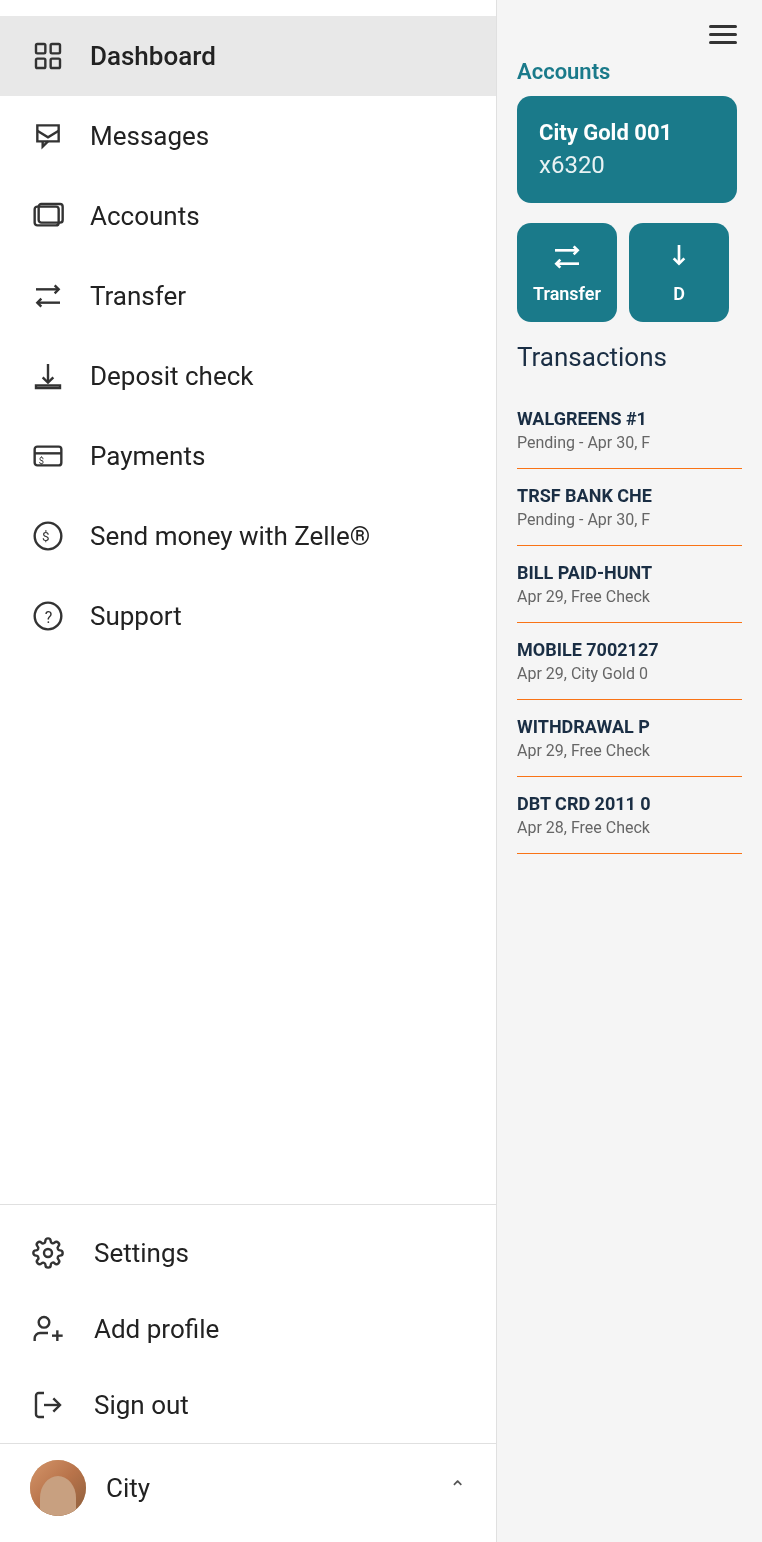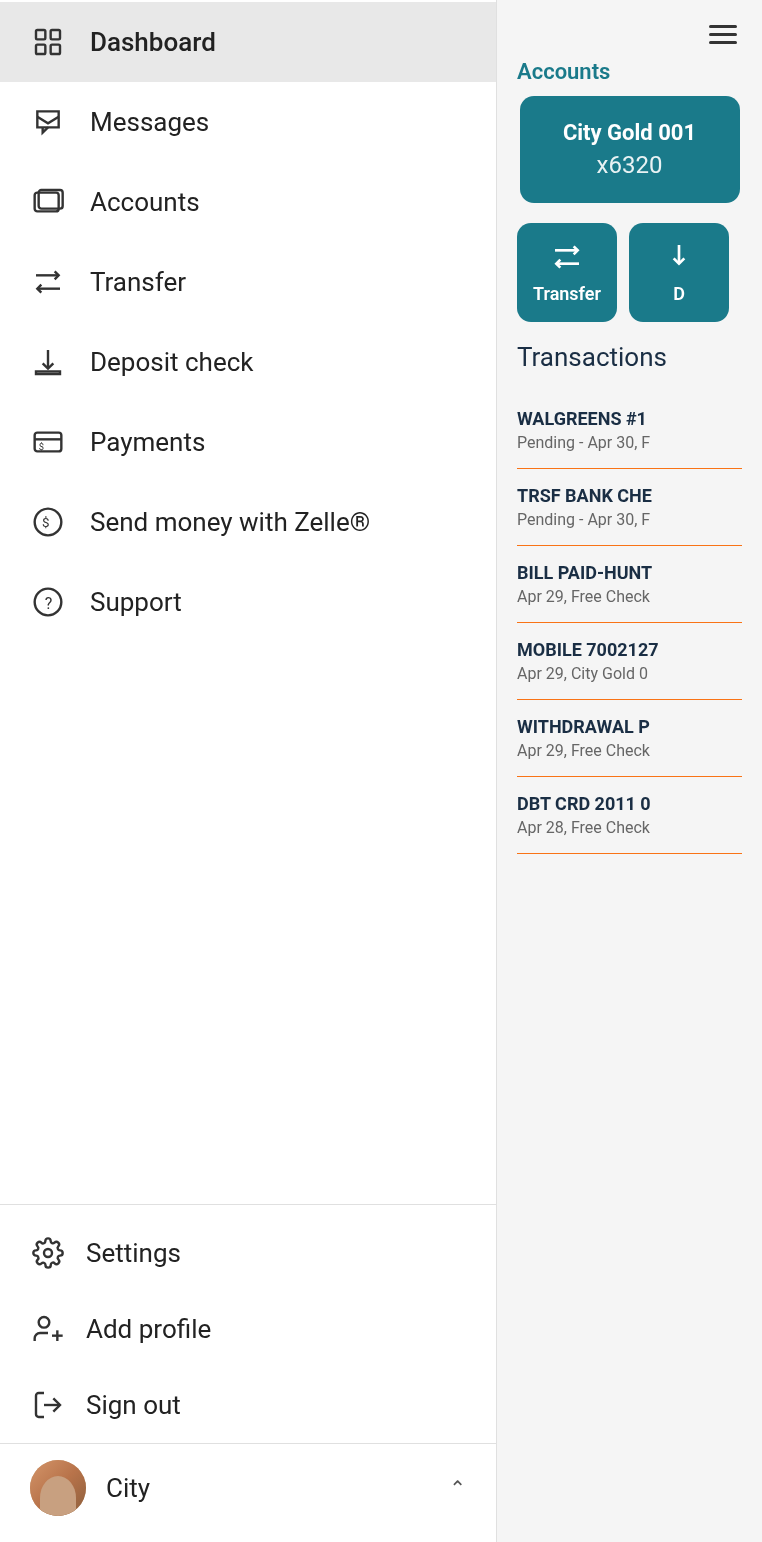--- a/index.html
+++ b/index.html
@@ -31,21 +31,21 @@
       border-bottom: none;
     }
 
     .logo-svg {
       width: 200px;
       height: 80px;
     }
 
     .sidebar-nav {
       flex: 1;
-      padding-top: 2px;
+      padding-top: 16px;
     }
 
     .nav-item {
       display: flex;
       align-items: center;
       padding: 22px 30px;
       cursor: pointer;
       gap: 24px;
       font-size: 26px;
       color: #222;
@@ -77,21 +77,21 @@
     .sidebar-bottom {
       border-top: 1px solid #e0e0e0;
       padding: 10px 0;
     }
 
     .bottom-item {
       display: flex;
       align-items: center;
       padding: 20px 30px;
       cursor: pointer;
-      gap: 20px;
+      gap: 28px;
       font-size: 26px;
       color: #222;
     }
 
     .bottom-icon {
       width: 36px;
       height: 36px;
       display: flex;
       align-items: center;
       justify-content: center;
@@ -198,21 +198,20 @@
     .section-label {
       padding: 0 20px 12px;
       font-size: 22px;
       font-weight: 600;
       color: #1a7a8a;
     }
 
     .accounts-scroll {
       padding: 0 20px 20px;
       overflow: hidden;
-      text-align: center;
     }
 
     .account-card {
       background: #1a7a8a;
       border-radius: 14px;
       padding: 24px 22px;
       color: white;
       min-width: 220px;
       display: inline-block;
     }

